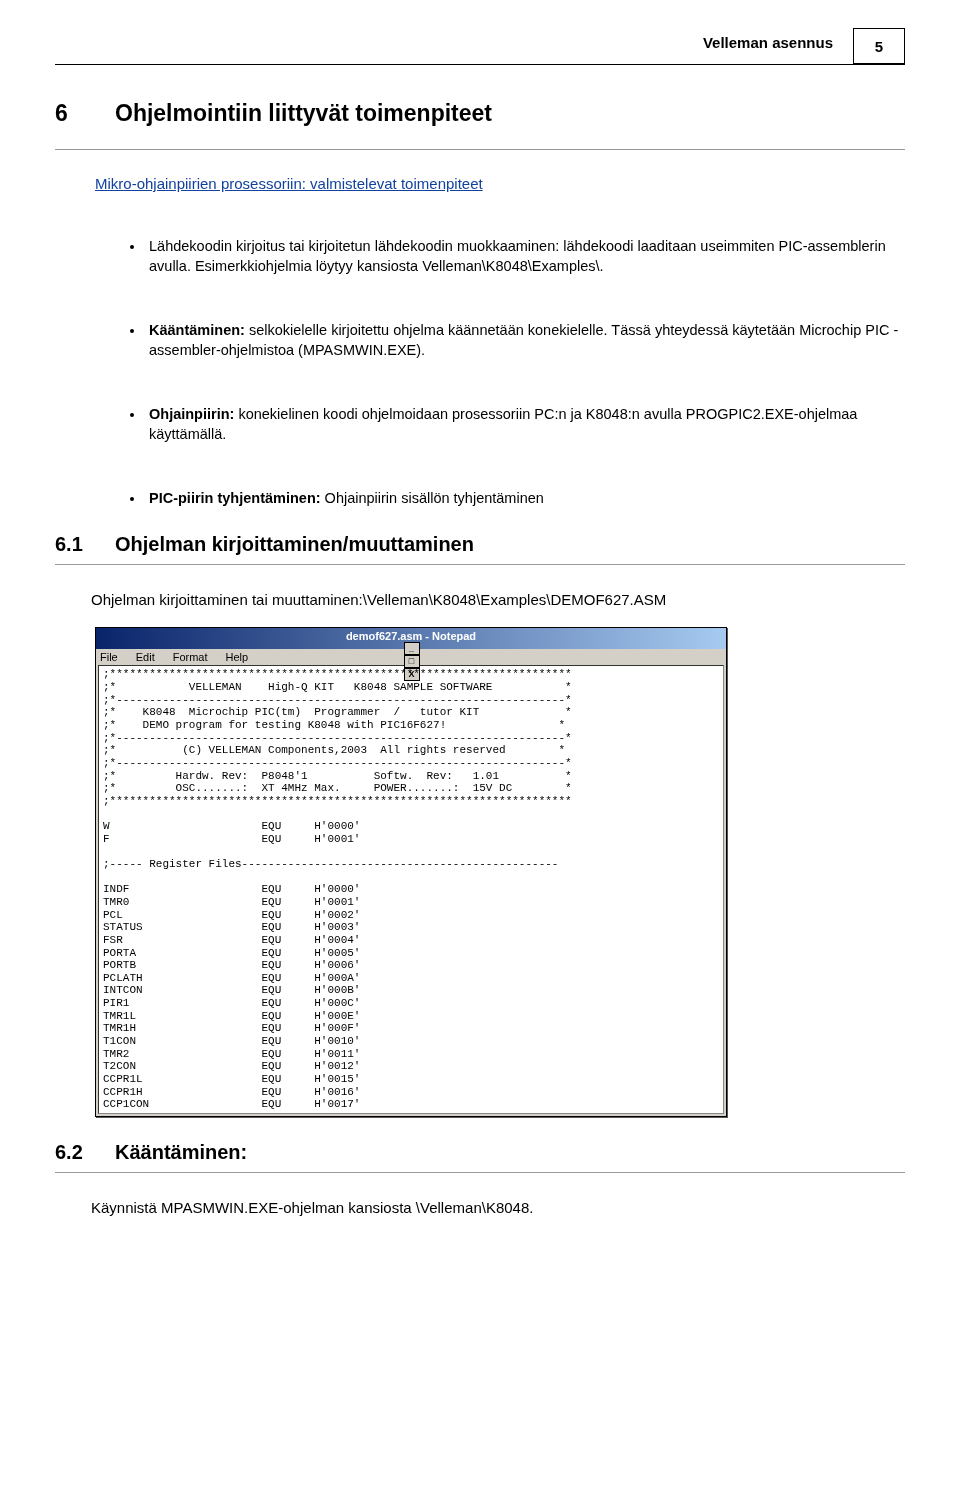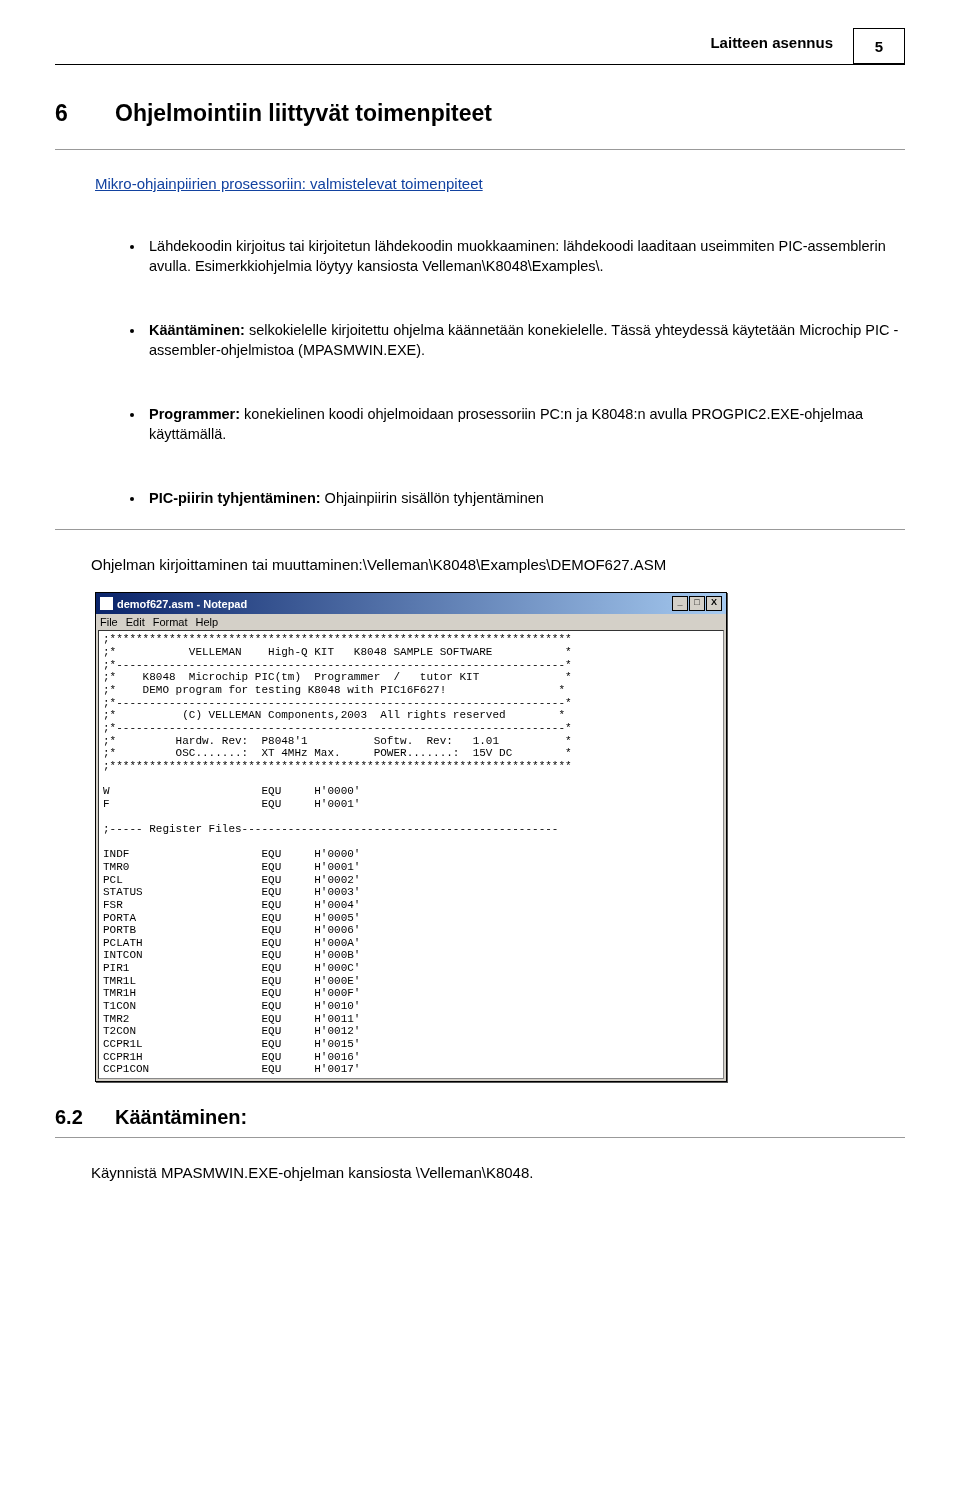--- a/index.html
+++ b/index.html
@@ -102,20 +102,21 @@
     font-family: Tahoma, Arial, sans-serif;
   }
   .np-titlebar {
     background: linear-gradient(to right, #0a246a, #a6caf0);
     color: #fff;
     font-size: 11px;
     padding: 2px 4px;
     display: flex;
     align-items: center;
     height: 17px;
+    flex-direction: column;
   }
   .np-titlebar .icon {
     width: 13px;
     height: 13px;
     background: #fff;
     margin-right: 4px;
     display: inline-block;
   }
   .np-titlebar .title {
     flex: 1;
@@ -131,21 +132,21 @@
     text-align: center;
     line-height: 11px;
     color: #000;
     font-family: Arial;
     font-weight: bold;
   }
   .np-menubar {
     font-size: 11px;
     padding: 2px 4px;
     display: flex;
-    gap: 8px;
+    gap: 18px;
     background: #d4d0c8;
   }
   .np-content {
     background: #fff;
     border: 1px inset #888;
     margin: 0 2px 2px 2px;
     font-family: "Courier New", monospace;
     font-size: 11px;
     line-height: 1.15;
     color: #000;
@@ -159,41 +160,45 @@
     font-size: 12px;
     margin-top: 40px;
   }
 </style>
 </head>
 <body>
 
 <div class="page">
 
   <div class="top-header">
-    <div class="top-header-title">Laitteen asennus</div>
+    <div class="top-header-title">Velleman asennus</div>
     <div class="page-num-box">
       <span>5</span>
     </div>
   </div>
 
   <div class="h1-row">
     <div class="h1-num">6</div>
     <div>Ohjelmointiin liittyvät toimenpiteet</div>
   </div>
   <hr class="sec-line">
 
   <span class="subheading">Mikro-ohjainpiirien prosessoriin: valmistelevat toimenpiteet</span>
 
   <ul class="bullets">
     <li><span>Lähdekoodin kirjoitus tai kirjoitetun lähdekoodin muokkaaminen: lähdekoodi laaditaan useimmiten PIC-assemblerin avulla. Esimerkkiohjelmia löytyy kansiosta Velleman\K8048\Examples\.</span></li>
     <li><strong>Kääntäminen:</strong><span> selkokielelle kirjoitettu ohjelma käännetään konekielelle. Tässä yhteydessä käytetään Microchip PIC -assembler-ohjelmistoa (MPASMWIN.EXE).</span></li>
-    <li><strong>Programmer:</strong><span> konekielinen koodi ohjelmoidaan prosessoriin PC:n ja K8048:n avulla PROGPIC2.EXE-ohjelmaa käyttämällä.</span></li>
+    <li><strong>Ohjainpiirin:</strong><span> konekielinen koodi ohjelmoidaan prosessoriin PC:n ja K8048:n avulla PROGPIC2.EXE-ohjelmaa käyttämällä.</span></li>
     <li><strong>PIC-piirin tyhjentäminen:</strong><span> Ohjainpiirin sisällön tyhjentäminen</span></li>
   </ul>
 
+  <div class="h2-row">
+    <div class="h2-num">6.1</div>
+    <div>Ohjelman kirjoittaminen/muuttaminen</div>
+  </div>
   <hr class="sec-line">
 
   <div class="body-text">Ohjelman kirjoittaminen tai muuttaminen:\Velleman\K8048\Examples\DEMOF627.ASM</div>
 
   <div class="npwin">
     <div class="np-titlebar">
       <span class="icon"></span>
       <span class="title">demof627.asm - Notepad</span>
       <span class="np-btn">_</span>
       <span class="np-btn">□</span>

